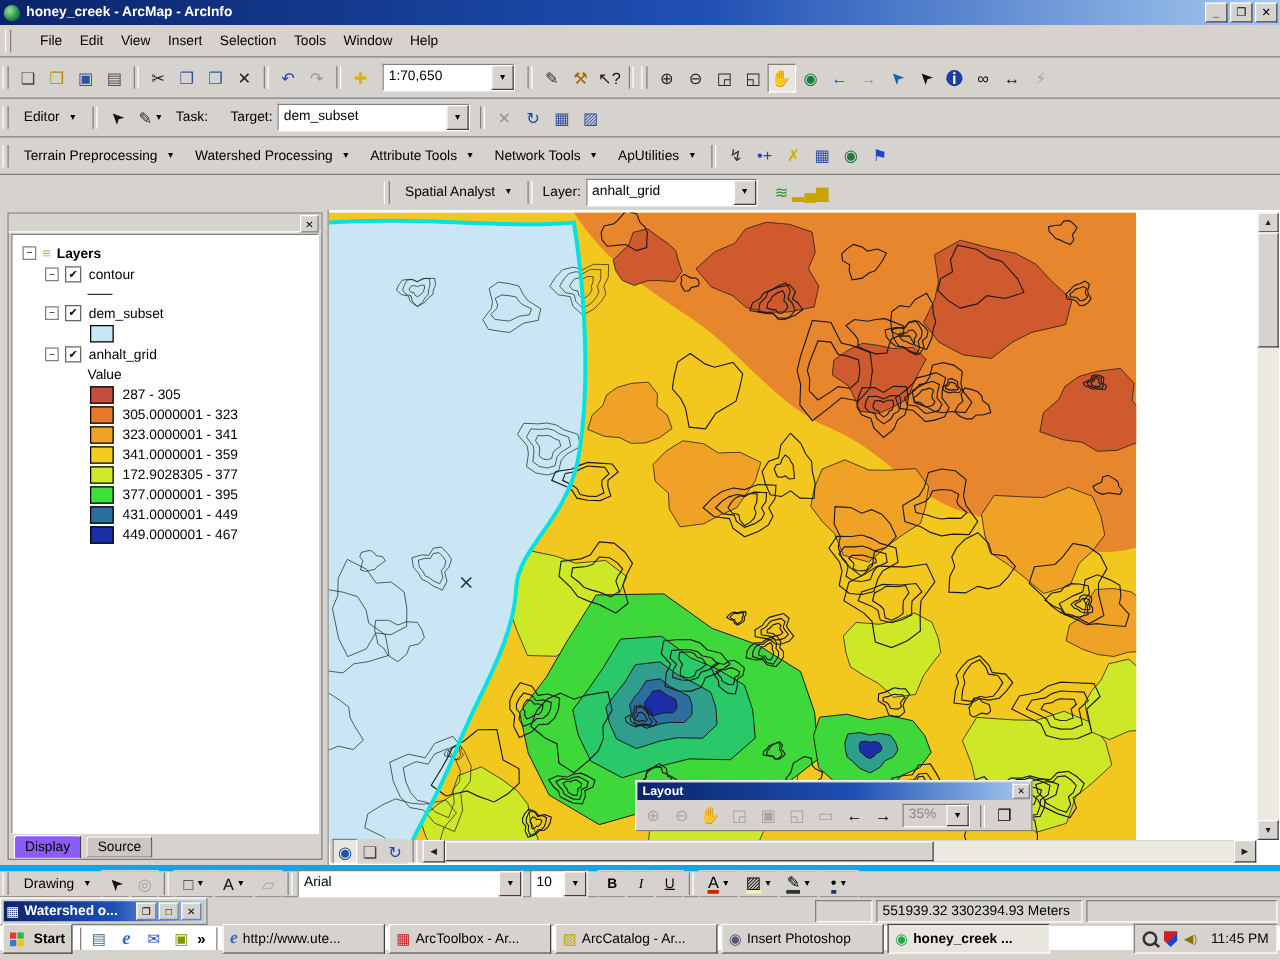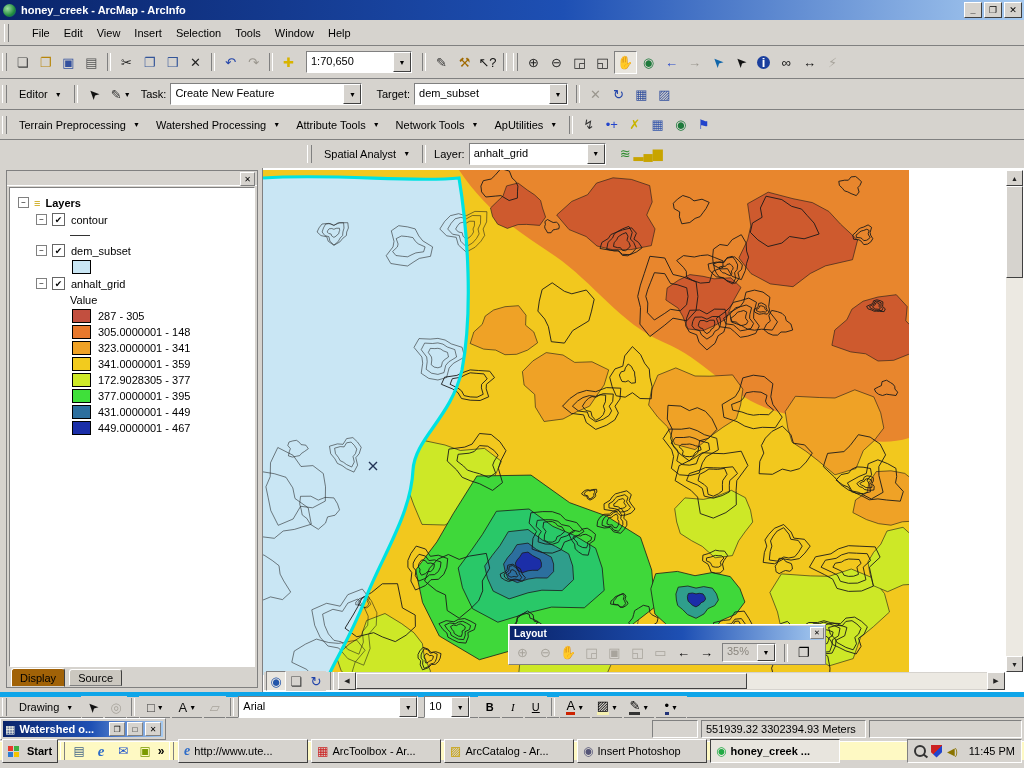--- a/index.html
+++ b/index.html
@@ -29,21 +29,21 @@
   .combo .drop{width:16px;background:#D6D3CE;border:1px solid;border-color:#fff #404040 #404040 #fff;display:flex;align-items:center;justify-content:center;font-size:7px;}
   .lbl{margin:0 4px;white-space:nowrap;}
   
   .menu-item{padding:3px 7px;}
   
   .trow{display:flex;align-items:center;height:17px;}
   .expand{width:9px;height:9px;border:1px solid #808080;background:#fff;display:flex;align-items:center;justify-content:center;font-size:8px;line-height:1;margin-right:5px;flex:0 0 auto;}
   .chk{width:11px;height:11px;border:1px solid #666;background:#fff;display:flex;align-items:center;justify-content:center;font-size:9px;margin-right:6px;flex:0 0 auto;}
   .legrow{display:flex;align-items:center;height:16px;padding-left:62px;}
   .legswatch{width:17px;height:12px;border:1px solid #000;margin-right:7px;flex:0 0 auto;}
-  .tab{display:inline-flex;align-items:center;height:17px;padding:0 8px;border:1px solid;border-color:#fff #404040 #D6D3CE #fff;border-radius:3px 3px 0 0;background:#a16207;margin-right:1px;}
+  .tab{display:inline-flex;align-items:center;height:17px;padding:0 8px;border:1px solid;border-color:#fff #404040 #D6D3CE #fff;border-radius:3px 3px 0 0;background:#8b5cf6;margin-right:1px;}
   .tab.inactive{height:15px;border-bottom:1px solid #808080;background:#CBC7BF;}
   
   .sbtn{background:#D6D3CE;border:1px solid;border-color:#fff #404040 #404040 #fff;display:flex;align-items:center;justify-content:center;font-size:7px;color:#222;}
   .strack{background:#ECE9E2;}
   .sthumb{background:#D6D3CE;border:1px solid;border-color:#fff #404040 #404040 #fff;}
   
   .taskbtn{display:flex;align-items:center;gap:4px;height:22px;padding:0 5px;border:1px solid;border-color:#fff #404040 #404040 #fff;background:#D6D3CE;white-space:nowrap;overflow:hidden;font-size:11px;}
   .taskbtn.active{border-color:#404040 #fff #fff #404040;background:#E8E5DE;font-weight:bold;}
   .ticon{font-size:12px;line-height:1;flex:0 0 auto;}
   .qbtn{width:20px;height:20px;display:flex;align-items:center;justify-content:center;font-size:12px;}
@@ -203,24 +203,20 @@
     <span id="editor-left" class="tbar">
         <div class="tbtn">
           <span class="glyph" style="color: rgb(17, 17, 17); transform: rotate(-135deg);">➤</span>
         </div>
         <div class="tbtn" style="width: 30px;">
           <span class="glyph" style="color: rgb(51, 51, 51);">✎</span>
           <span class="dd">▼</span>
         </div>
       </span>
     <span class="lbl">Task:</span>
-    <span class="combo" style="width:190px;">
-      <span class="val">Create New Feature</span>
-      <span class="drop">▼</span>
-    </span>
     <span class="lbl" style="margin-left:14px;">Target:</span>
     <span class="combo" style="width:152px;">
       <span class="val">dem_subset</span>
       <span class="drop">▼</span>
     </span>
     <span class="sep" style="margin-left:8px;"></span>
     <span id="editor-right" class="tbar">
         <div class="tbtn">
           <span class="glyph" style="color: rgb(154, 150, 142);">✕</span>
         </div>
@@ -340,21 +336,21 @@
       <div class="trow" style="height:16px;padding-left:60px;">
         <span>Value</span>
       </div>
       <div id="legend-rows">
           <div class="legrow">
             <span class="legswatch" style="background: rgb(194, 79, 63);"></span>
             <span>287 - 305</span>
           </div>
           <div class="legrow">
             <span class="legswatch" style="background: rgb(232, 120, 44);"></span>
-            <span>305.0000001 - 148</span>
+            <span>305.0000001 - 323</span>
           </div>
           <div class="legrow">
             <span class="legswatch" style="background: rgb(239, 162, 38);"></span>
             <span>323.0000001 - 341</span>
           </div>
           <div class="legrow">
             <span class="legswatch" style="background: rgb(242, 203, 30);"></span>
             <span>341.0000001 - 359</span>
           </div>
           <div class="legrow">
@@ -694,21 +690,21 @@
         <span style="color:#FFE;margin-right:4px;">▦</span>
         <span>Watershed o...</span>
         <span style="flex:1"></span>
         <span class="winbtn raised2" style="width:14px;height:12px;font-size:8px;">❐</span>
         <span class="winbtn raised2" style="width:14px;height:12px;font-size:8px;">□</span>
         <span class="winbtn raised2" style="width:14px;height:12px;font-size:8px;">✕</span>
       </div>
     </div>
   </div>
 
-  <div class="abs tbar" style="left:0;top:741px;width:1024px;height:19px;background:#fef9c3;border-top:1px solid #fff;padding:0 2px;text-align:center;">
+  <div class="abs tbar" style="left:0;top:741px;width:1024px;height:19px;background:#ffffff;border-top:1px solid #fff;padding:0 2px;text-align:center;">
     <div class="taskbtn" style="font-weight:bold;flex:0 0 auto;">
       <span class="startflag">
         <span style="background:#E8392C;"></span>
           <span style="background:#3CB043;"></span>
         <span style="background:#2D7DD2;"></span>
           <span style="background:#F5C400;"></span>
       </span>
       <span>Start</span>
     </div>
     <span class="grip"></span>

